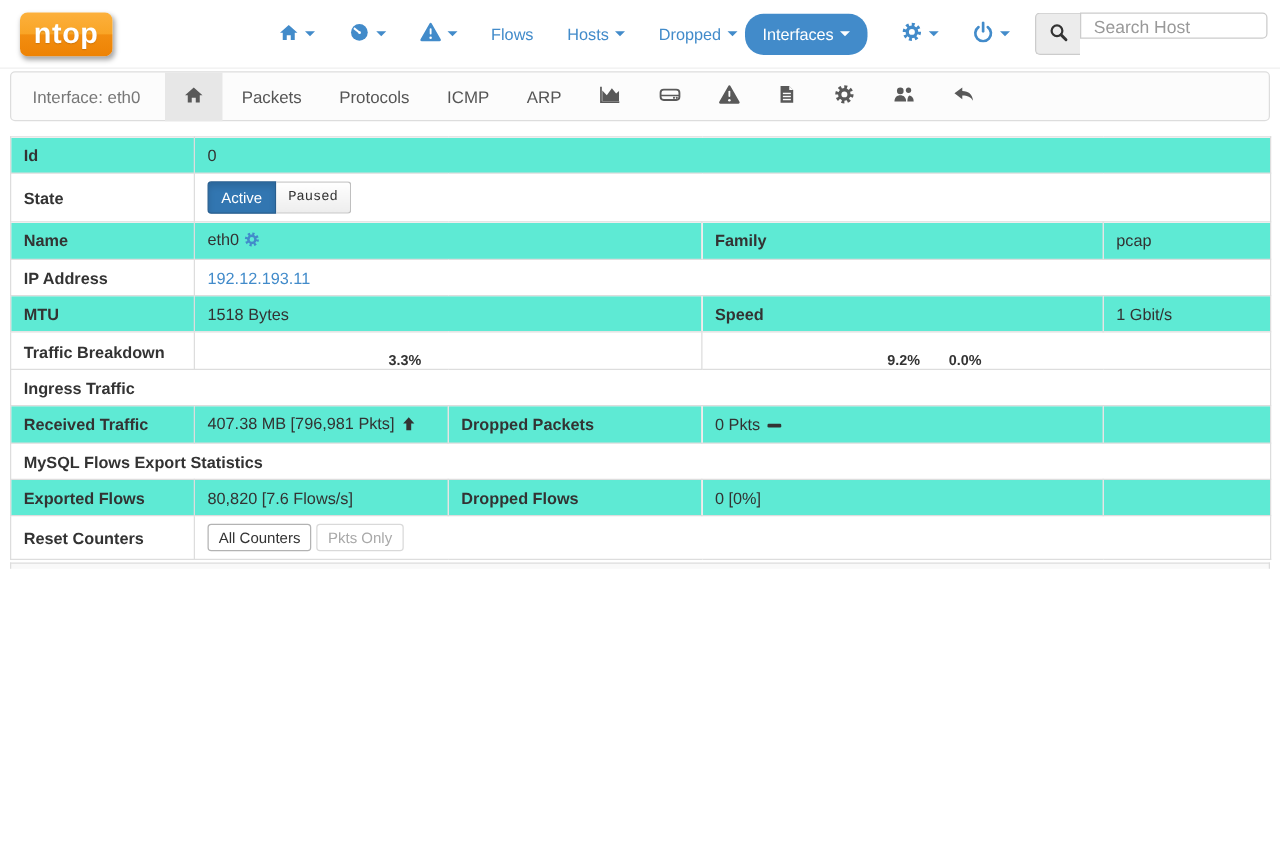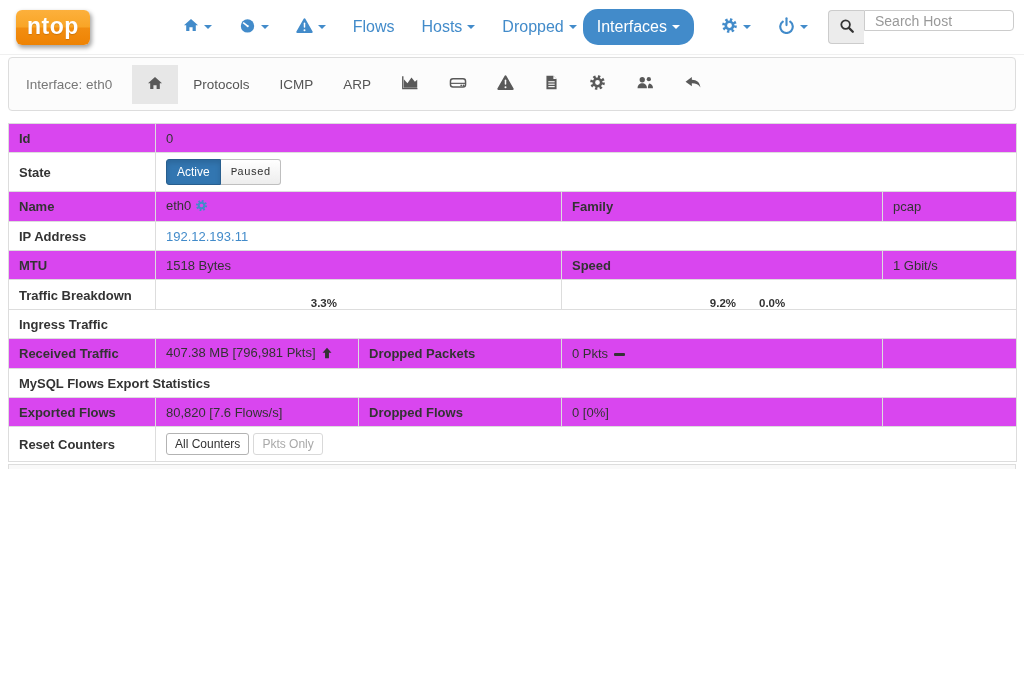--- a/index.html
+++ b/index.html
@@ -15,21 +15,21 @@
   .navbar { height:55px; display:flex; align-items:center; padding:0 10px 0 16px; border-bottom:1px solid #f0f0f0; background:#fff; }
   .logo {
     display:inline-block; padding:3px 11px 6px; border-radius:6px;
     background:linear-gradient(180deg,#fcb03c 0%,#f9a526 49%,#f28d10 51%,#ee8304 100%);
     box-shadow:1.5px 2.5px 4px rgba(0,0,0,.35);
     color:#fff; font-weight:bold; font-size:23px; letter-spacing:.5px; line-height:26px;
     text-shadow:0 1px 1px rgba(0,0,0,.15);
   }
   .nav-right { margin-left:auto; display:flex; align-items:center; }
   .nav-item {
-    color:#428bca; font-size:16px; display:flex; align-items:center;
+    color:#428bca; font-size:13px; display:flex; align-items:center;
     margin-left:27px; white-space:nowrap;
   }
   .nav-item .icon { display:block; }
   .caret { display:inline-block; width:0; height:0; margin-left:5px;
     border-top:4px solid currentColor; border-left:4px solid transparent; border-right:4px solid transparent; }
   .nav-btn-active {
     background:#428bca; color:#fff; padding:9px 14px; border-radius:15px; margin-left:6px;
   }
   .search-group { display:flex; margin-left:20px; }
   .search-addon {
@@ -38,21 +38,21 @@
   }
   .search-input {
     width:150px; height:21px; border:1px solid #ccc; border-radius:0 4px 4px 0;
     padding:0 10px; font-size:14px; outline:none; color:#555;
     font-family:"Liberation Sans","DejaVu Sans",sans-serif;
   }
   .search-input::placeholder { color:#999; }
 
   
   .toolbar {
-    margin:2px 8px 0; height:54px; background:#fcfcfc;
+    margin:2px 8px 0; height:40px; background:#fcfcfc;
     border:1px solid #ddd; border-radius:4px;
     display:flex; align-items:center;
   }
   .tb-brand { color:#777; font-size:13.5px; padding:0 20px 0 17px; }
   .tb-item {
     color:#555; font-size:13.5px; height:39px; padding:0 15px;
     display:flex; align-items:center;
   }
   .tb-item.active { background:#e7e7e7; }
   .tb-item .icon { color:#595959; }
@@ -60,21 +60,21 @@
   
   .details {
     width:1008px; margin:12px 8px 0; border-collapse:collapse; table-layout:fixed;
     font-size:13px; color:#333;
   }
   .details th, .details td {
     border:1px solid #ddd; padding:6px 10px; text-align:left; vertical-align:middle;
     height:29px; font-weight:normal; overflow:hidden;
   }
   .details th { font-weight:bold; }
-  tr.stripe { background:#d946ef; }
+  tr.stripe { background:#5eead4; }
   .link { color:#428bca; }
 
   
   .btn-group { display:inline-flex; }
   .btn-state-active {
     background:#3276b1; border:1px solid #285e8e; color:#fff;
     font-size:12px; padding:5px 10px; border-radius:3px 0 0 3px;
     box-shadow:inset 0 3px 5px rgba(0,0,0,.125); cursor:pointer;
     font-family:inherit;
   }
@@ -195,20 +195,23 @@
   <span class="tb-brand">Interface: eth0</span>
 
   <a class="tb-item active">
     <span class="icon">
       <svg width="16" height="16" viewBox="0 0 16 16">
           <path fill="currentColor" d="M8 2 L15 8.2 H12.8 V14 H9.6 V10.2 H6.4 V14 H3.2 V8.2 H1 Z"></path>
         </svg>
     </span>
   </a>
   <a class="tb-item">
+      <span>Packets</span>
+    </a>
+  <a class="tb-item">
       <span>Protocols</span>
     </a>
   <a class="tb-item">
       <span>ICMP</span>
     </a>
   <a class="tb-item">
       <span>ARP</span>
     </a>
 
   <a class="tb-item">

